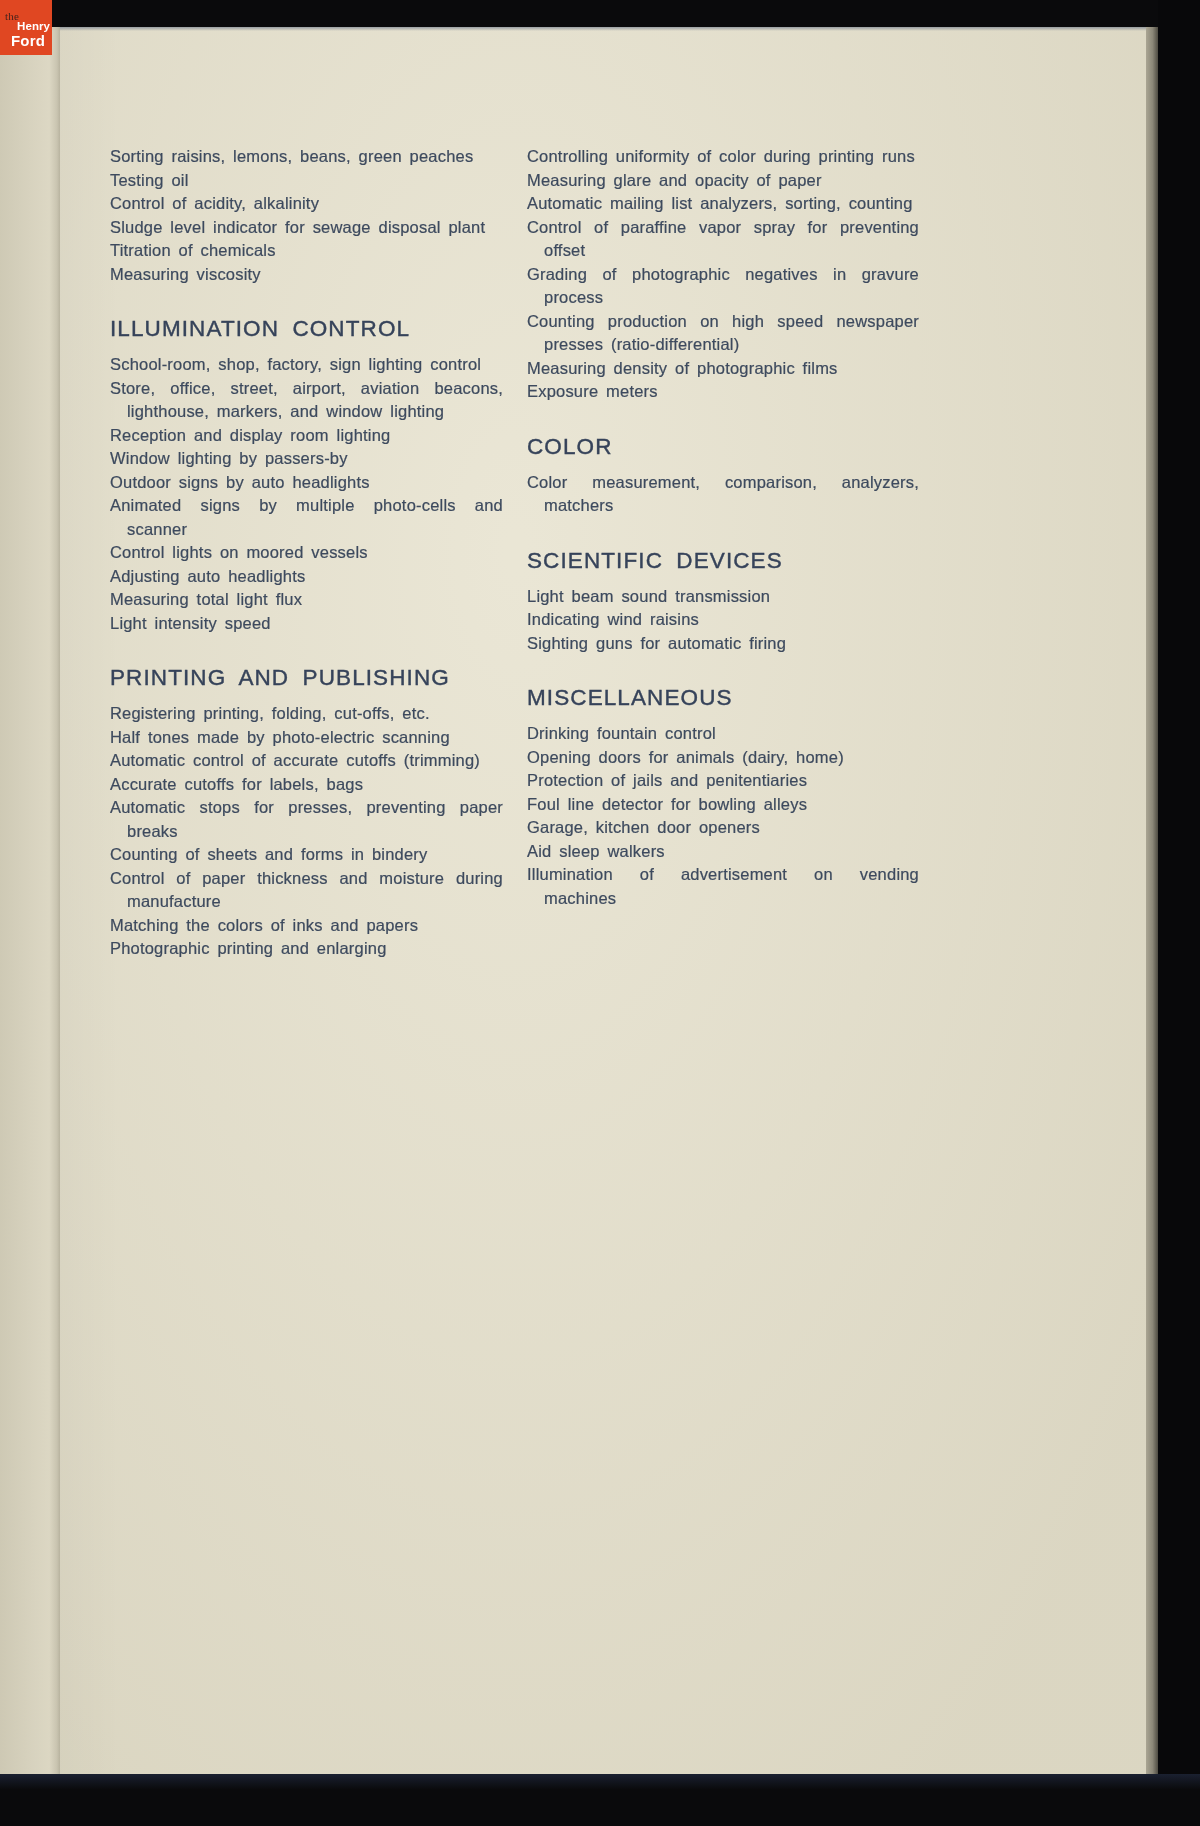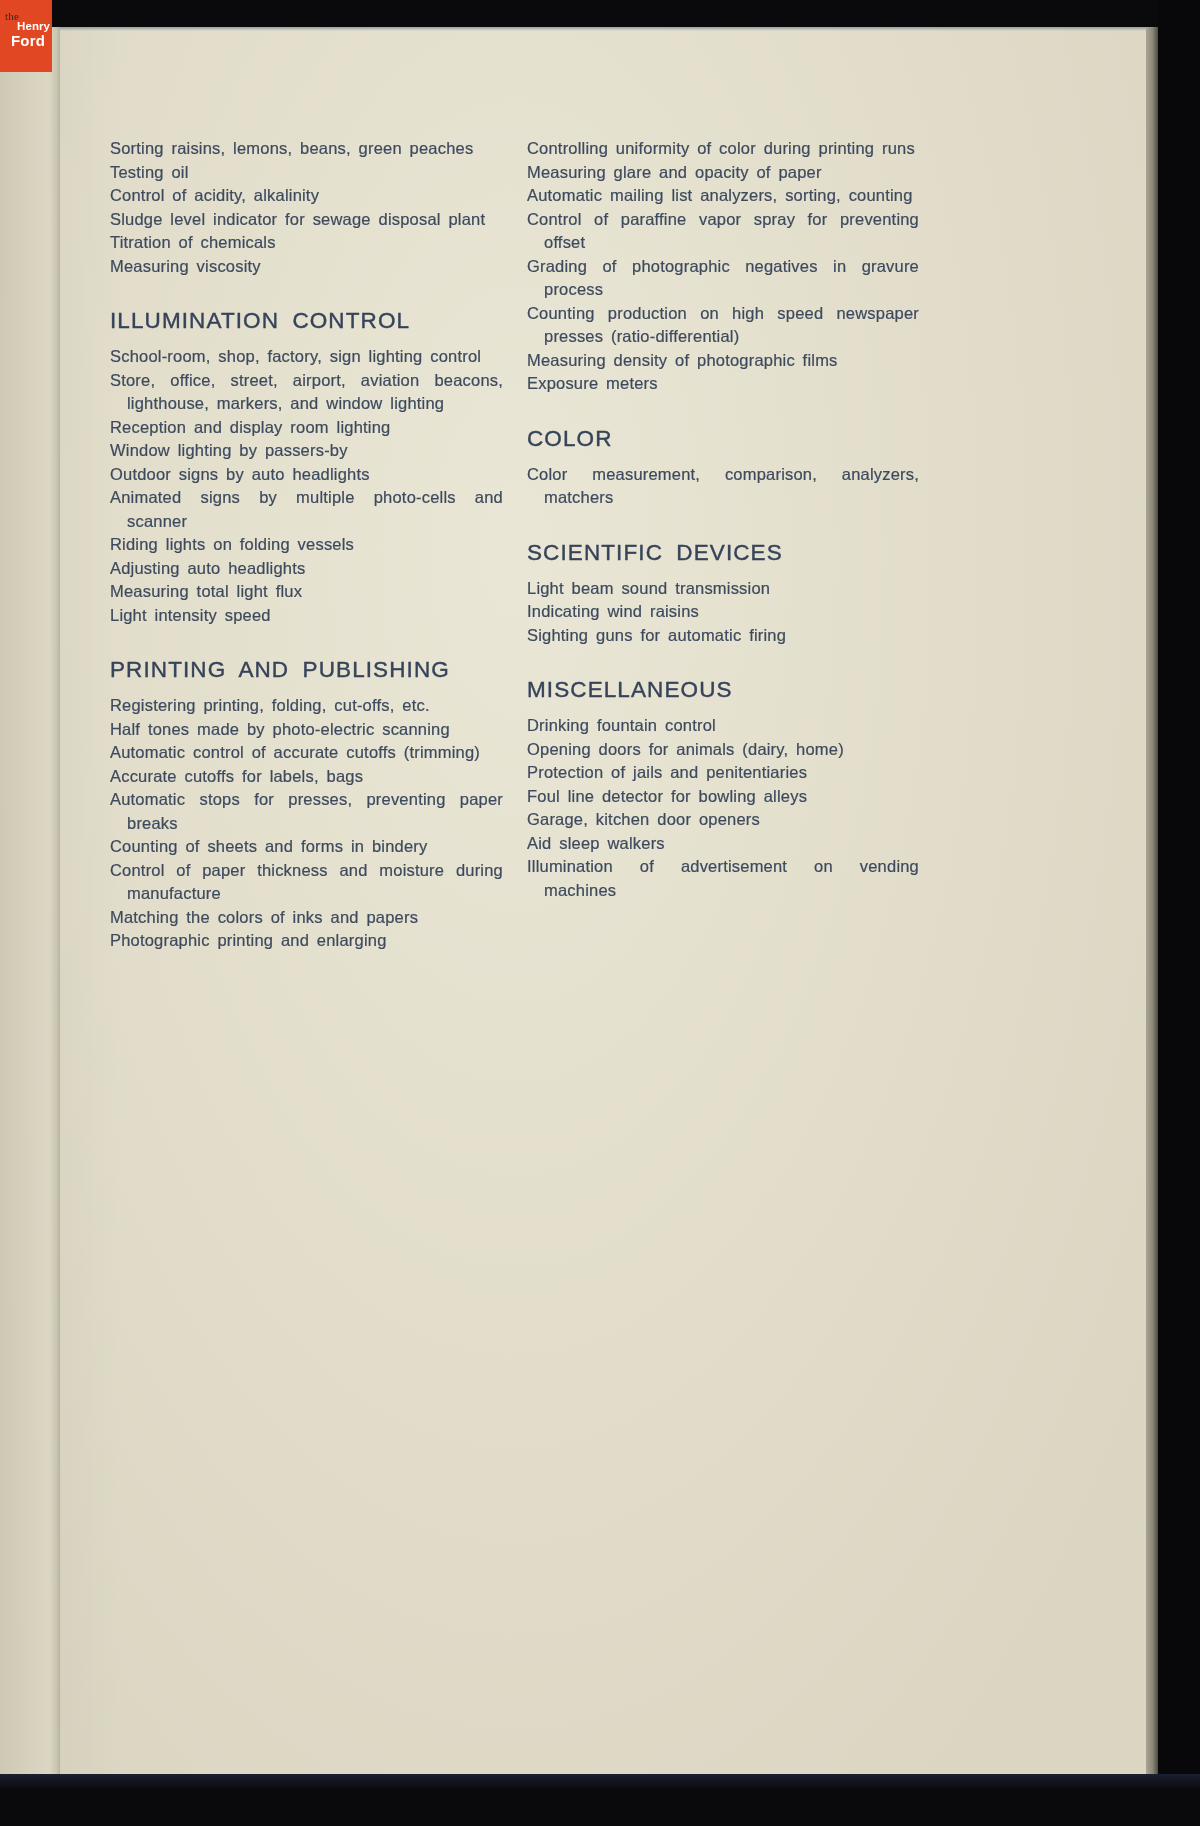--- a/index.html
+++ b/index.html
@@ -39,21 +39,21 @@
     background: linear-gradient(to right, #aaa593, #8b8778 55%, #4e4b42);
   }
   .bar-top    { position: absolute; left: 0; top: 0; width: 1200px; height: 27px; background: #0a0a0c; }
   .bar-right  { position: absolute; left: 1158px; top: 0; width: 42px; height: 1826px; background: #08080a; }
   .bar-bottom { position: absolute; left: 0; top: 1774px; width: 1200px; height: 52px;
                 background: linear-gradient(180deg, #1a2030 0%, #0a0a0c 30%); }
 
   
   .logo {
     position: absolute; left: 0; top: 0;
-    width: 52px; height: 72px;
+    width: 52px; height: 55px;
     background: var(--logo-red, #e04722);
     z-index: 5;
   }
   .logo-the {
     position: absolute; left: 5px; top: 10px;
     font-family: "Liberation Serif", serif;
     font-size: 11px; color: #47231c; letter-spacing: .2px;
   }
   .logo-henry {
     position: absolute; left: 17px; top: 20px;
@@ -68,21 +68,21 @@
   .content {
     position: absolute;
     left: 110px; top: 102px;
     width: 980px;
     color: var(--ink, #3d4a5e);
   }
   .col { position: absolute; top: 0; }
   #col-0 { left: 0;     width: 393px; }
   #col-1 { left: 417px; width: 392px; }
 
-  .doc-section { margin: 8px 0 30px 0; }
+  .doc-section { margin: 16px 0 30px 0; }
   .heading {
     margin: 30px 0 11px 0;
     font-size: 22.5px;
     font-weight: normal;
     letter-spacing: 1.1px;
     word-spacing: 6px;
     color: #36435a;
     -webkit-text-stroke: 0.4px #36435a;
     line-height: 26px;
   }
@@ -117,21 +117,21 @@
             <p class="item">Measuring viscosity</p>
           </section>
           <section class="doc-section">
             <h2 class="heading">ILLUMINATION CONTROL</h2>
             <p class="item">School-room, shop, factory, sign lighting control</p>
             <p class="item">Store, office, street, airport, aviation beacons, lighthouse, markers, and window lighting</p>
             <p class="item">Reception and display room lighting</p>
             <p class="item">Window lighting by passers-by</p>
             <p class="item">Outdoor signs by auto headlights</p>
             <p class="item">Animated signs by multiple photo-cells and scanner</p>
-            <p class="item">Riding lights on folding vessels</p>
+            <p class="item">Control lights on moored vessels</p>
             <p class="item">Adjusting auto headlights</p>
             <p class="item">Measuring total light flux</p>
             <p class="item">Light intensity speed</p>
           </section>
           <section class="doc-section">
             <h2 class="heading">PRINTING AND PUBLISHING</h2>
             <p class="item">Registering printing, folding, cut-offs, etc.</p>
             <p class="item">Half tones made by photo-electric scanning</p>
             <p class="item">Automatic control of accurate cutoffs (trimming)</p>
             <p class="item">Accurate cutoffs for labels, bags</p>

